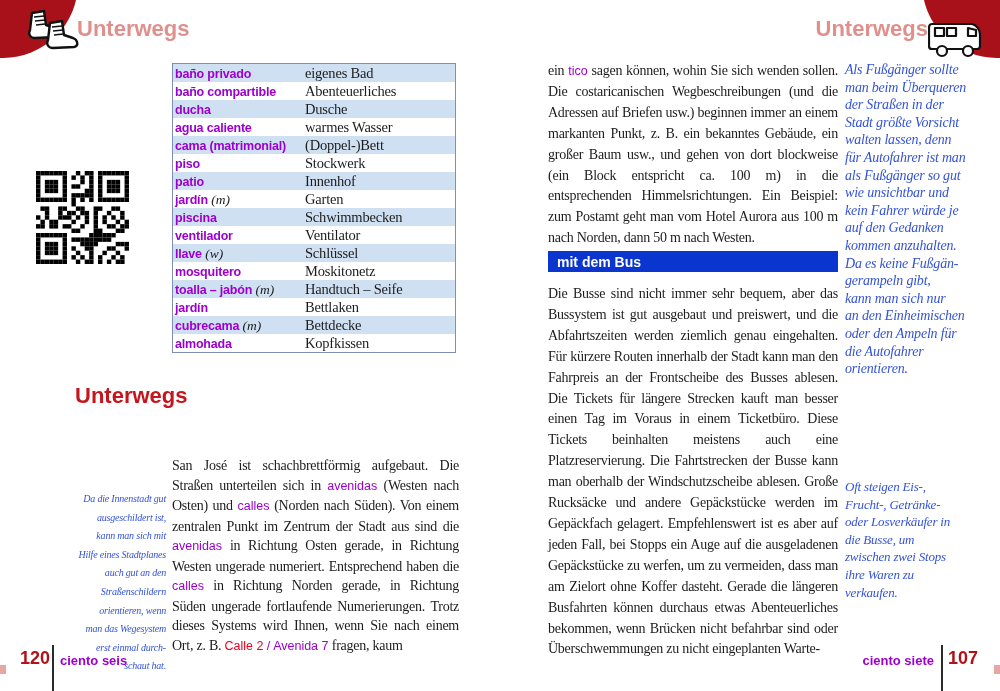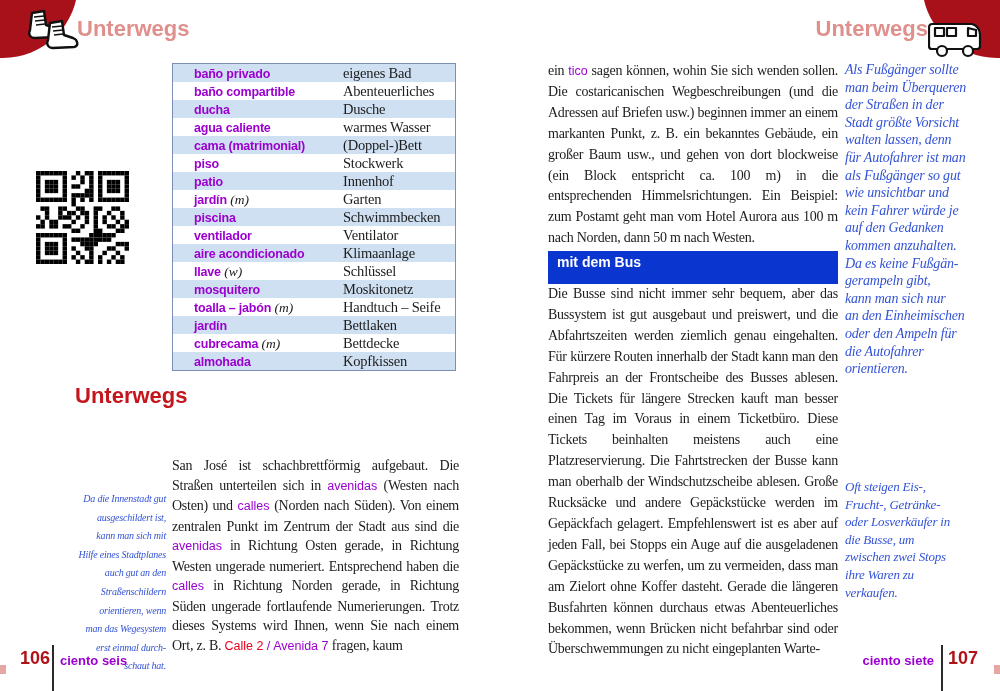--- a/index.html
+++ b/index.html
@@ -10,37 +10,37 @@
   #blob-left{left:-72px;top:-92px;}
   #blob-right{right:-72px;top:-92px;}
   .running-head{position:absolute;top:16px;font-family:"Liberation Sans",sans-serif;
                 font-weight:bold;font-size:22px;color:var(--header-pink);}
   #head-left{left:77px;}
   #head-right{right:72px;}
   .hdr-icon{position:absolute;}
   
   #vocab{position:absolute;left:172px;top:63px;width:284px;border-collapse:collapse;
          border:1px solid #7d8fb5;}
-  #vocab td{height:17.1px;padding:0 0 0 21px;vertical-align:middle;border:0;}
+  #vocab td{height:17.1px;padding:0 0 0 2px;vertical-align:middle;border:0;}
   #vocab tr:nth-child(odd){background:var(--table-row-blue);}
   #vocab .td-es{width:128px;}
   #vocab .es{font-family:"Liberation Sans",sans-serif;font-weight:bold;font-size:12.5px;
              color:var(--spanish-purple);letter-spacing:-0.2px;}
   #vocab .gender{font-family:"Liberation Serif",serif;font-style:italic;font-size:13.5px;color:#1a1a1a;}
   #vocab .td-de{font-size:14.5px;color:#1c1c1c;letter-spacing:-0.2px;}
   
   #qr-box{position:absolute;left:36px;top:171px;width:93px;height:93px;}
   #qr-note{position:absolute;left:28px;top:283px;width:142px;font-style:italic;font-size:12.5px;
            line-height:17.2px;color:var(--margin-blue);white-space:pre-line;letter-spacing:-0.2px;}
   
   #chapter-title{position:absolute;left:75px;top:383px;font-family:"Liberation Sans",sans-serif;
                  font-weight:bold;font-size:22px;color:var(--title-red);}
   .banner{position:absolute;height:18px;background:var(--banner-blue);color:#fff;
           font-family:"Liberation Sans",sans-serif;font-weight:bold;font-size:14px;
-          padding:3px 0 12px 9px;}
+          padding:3px 0 0 9px;}
   #banner-city{left:172px;top:424px;width:275px;}
   #banner-bus{left:548px;top:251px;width:281px;}
   
   .body-text{position:absolute;text-align:justify;color:#1c1c1c;font-size:14px;
              letter-spacing:-0.25px;}
   #body-left{left:172px;top:456px;width:287px;line-height:19.5px;}
   #body-right-1{left:548px;top:61px;width:290px;line-height:20.9px;}
   #body-right-2{left:548px;top:284px;width:290px;line-height:20.9px;}
   .seg-es{font-family:"Liberation Sans",sans-serif;font-size:12.5px;color:var(--spanish-purple);letter-spacing:0;}
   .seg-red{font-family:"Liberation Sans",sans-serif;font-size:12.5px;color:var(--calle-red);letter-spacing:0;}
@@ -132,24 +132,20 @@
           <td class="td-es"><span class="es">jardín</span><span class="gender"> (m)</span></td>
           <td class="td-de">Garten</td>
         </tr>
         <tr>
           <td class="td-es"><span class="es">piscina</span></td>
           <td class="td-de">Schwimmbecken</td>
         </tr>
         <tr>
           <td class="td-es"><span class="es">ventilador</span></td>
           <td class="td-de">Ventilator</td>
-        </tr>
-        <tr>
-          <td class="td-es"><span class="es">aire acondicionado</span></td>
-          <td class="td-de">Klimaanlage</td>
         </tr>
         <tr>
           <td class="td-es"><span class="es">llave</span><span class="gender"> (w)</span></td>
           <td class="td-de">Schlüssel</td>
         </tr>
         <tr>
           <td class="td-es"><span class="es">mosquitero</span></td>
           <td class="td-de">Moskitonetz</td>
         </tr>
         <tr>
@@ -411,21 +407,21 @@
 ausgeschildert ist,
 kann man sich mit
 Hilfe eines Stadtplanes
 auch gut an den
 Straßenschildern
 orientieren, wenn
 man das Wegesystem
 erst einmal durch-
 schaut hat.</div>
 
-  <div class="folio-num" id="folio-num-left">106</div>
+  <div class="folio-num" id="folio-num-left">120</div>
   <div class="folio-rule" id="rule-left"></div>
   <div class="folio-word" id="folio-word-left">ciento seis</div>
 
   <div class="body-text" id="body-right-1"><span>ein </span><span class="seg-es">tico</span><span> sagen können, wohin Sie sich wenden sollen. Die costaricanischen Wegbeschreibungen (und die Adressen auf Briefen usw.) beginnen immer an einem markanten Punkt, z. B. ein bekanntes Gebäude, ein großer Baum usw., und gehen von dort blockweise (ein Block entspricht ca. 100 m) in die entsprechenden Himmelsrichtungen. Ein Beispiel: zum Postamt geht man vom Hotel Aurora aus 100 m nach Norden, dann 50 m nach Westen.</span></div>
 
   <div class="banner" id="banner-bus">mit dem Bus</div>
 
   <div class="body-text" id="body-right-2"><span>Die Busse sind nicht immer sehr bequem, aber das Bussystem ist gut ausgebaut und preiswert, und die Abfahrtszeiten werden ziemlich genau eingehalten. Für kürzere Routen innerhalb der Stadt kann man den Fahrpreis an der Frontscheibe des Busses ablesen. Die Tickets für längere Strecken kauft man besser einen Tag im Voraus in einem Ticketbüro. Diese Tickets beinhalten meistens auch eine Platzreservierung. Die Fahrtstrecken der Busse kann man oberhalb der Windschutzscheibe ablesen. Große Rucksäcke und andere Gepäckstücke werden im Gepäckfach gelagert. Empfehlenswert ist es aber auf jeden Fall, bei Stopps ein Auge auf die ausgeladenen Gepäckstücke zu werfen, um zu vermeiden, dass man am Zielort ohne Koffer dasteht. Gerade die längeren Busfahrten können durchaus etwas Abenteuerliches bekommen, wenn Brücken nicht befahrbar sind oder Überschwemmungen zu nicht eingeplanten Warte-</span></div>
 
   <div class="margin-note" id="mnote-right-1">Als Fußgänger sollte

